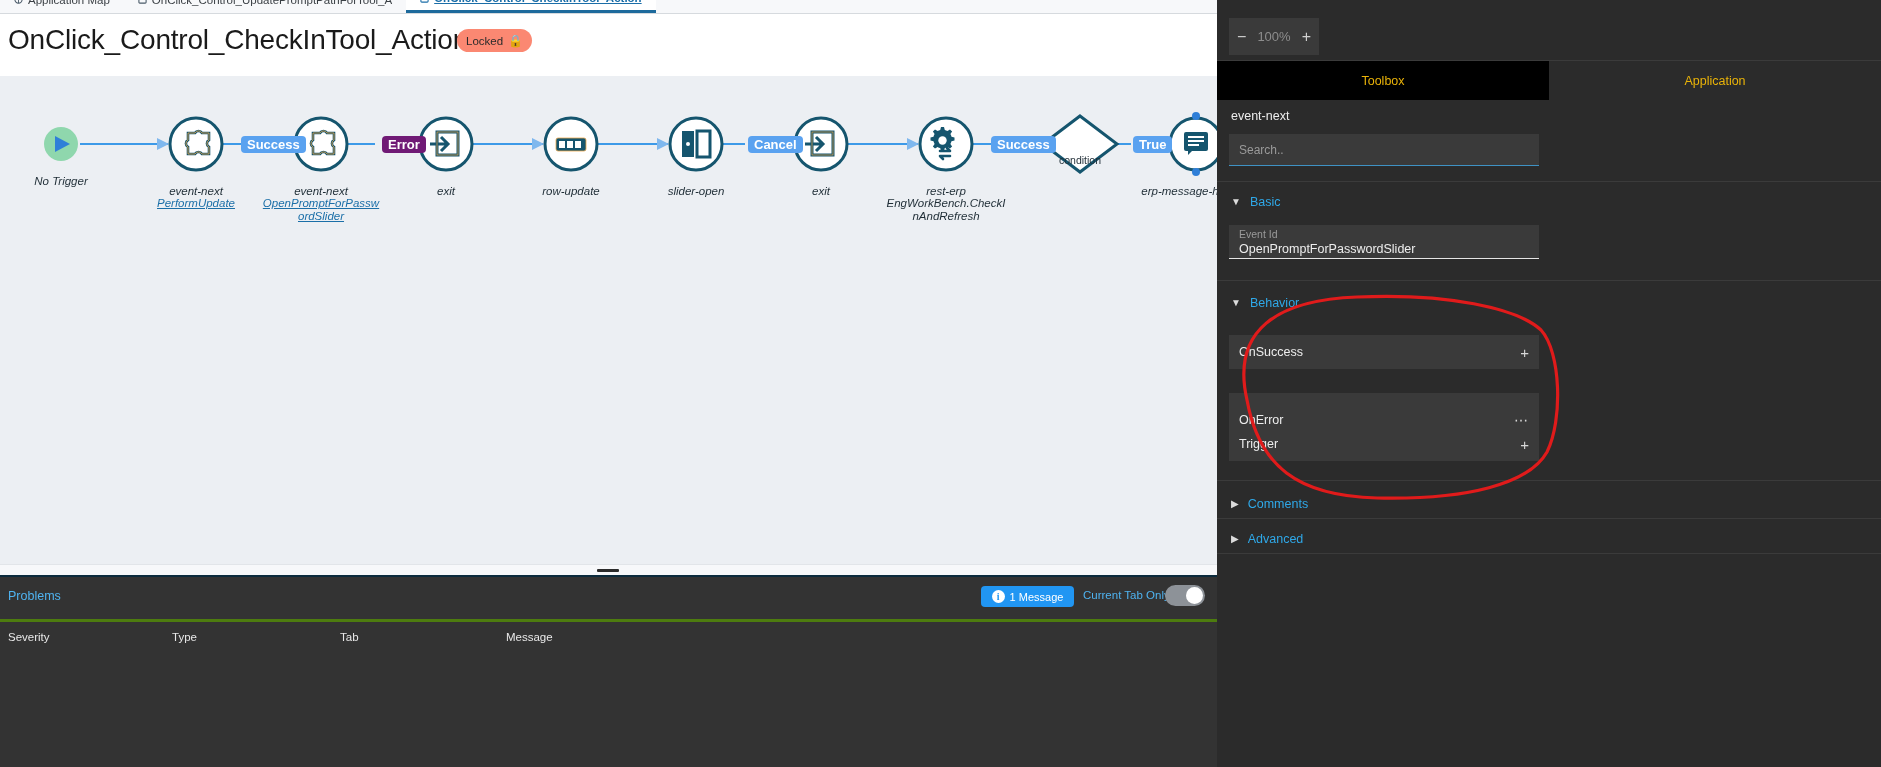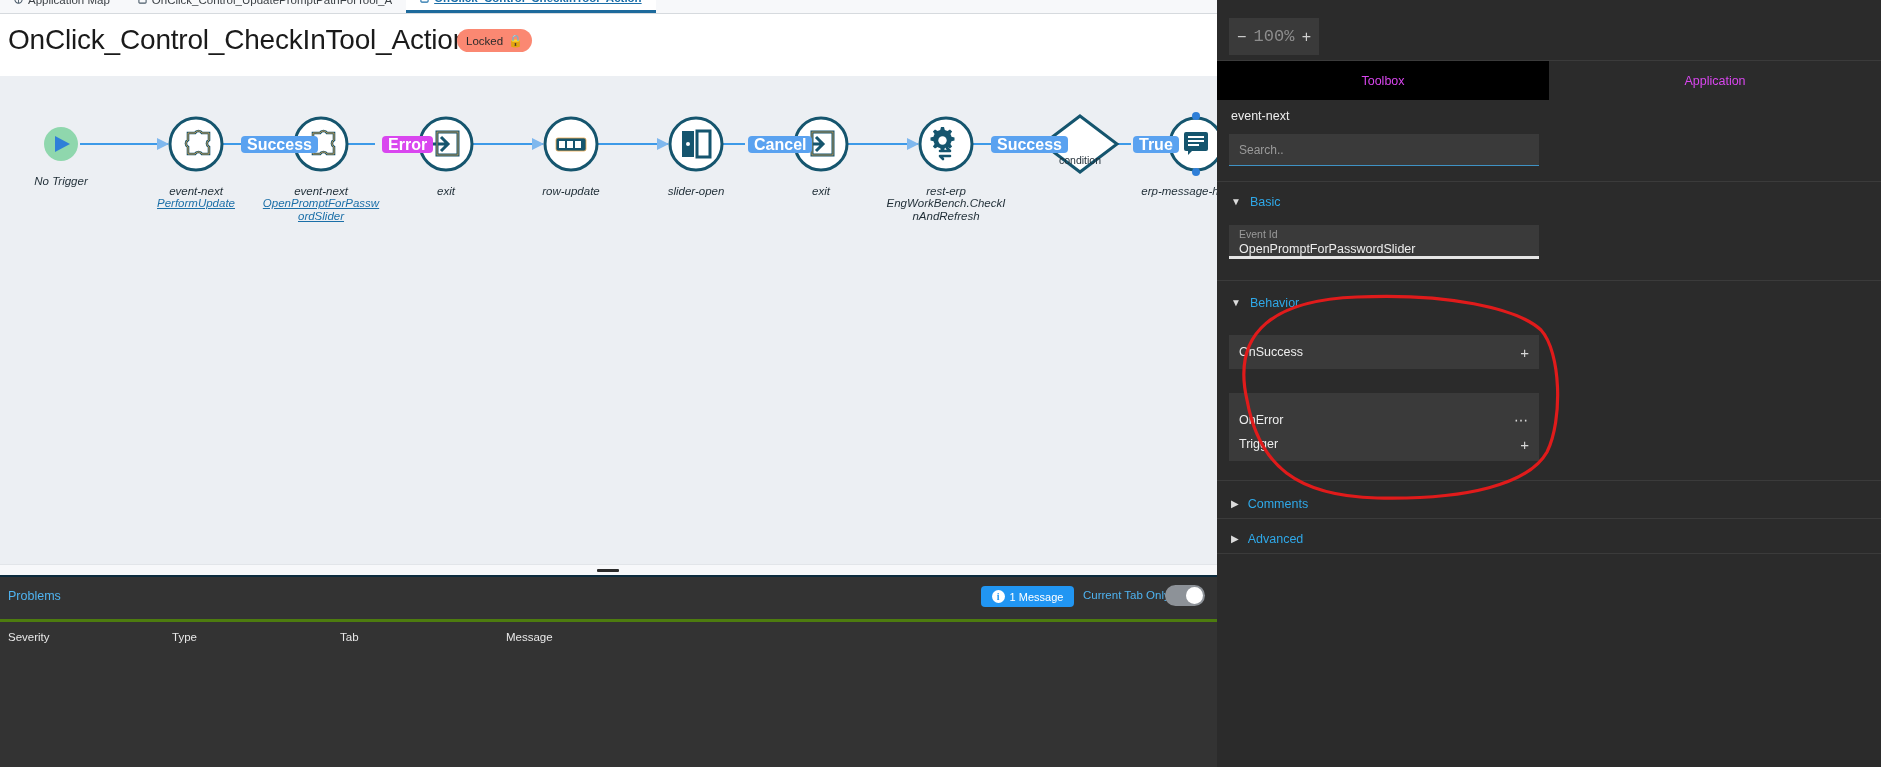--- a/index.html
+++ b/index.html
@@ -72,26 +72,26 @@
     width: 120px; white-space: pre-line; font-style: italic;
   }
   .nodelabel .sub {
     display: block; color: #1b6fa8; text-decoration: underline;
     word-break: break-all; line-height: 12.5px;
   }
 
   .edgelabel {
     position: absolute; height: 17px; padding: 0 6px;
     border-radius: 4px; color: #fff;
-    font-size: 16px; font-weight: bold;
+    font-size: 13px; font-weight: bold;
     display: flex; align-items: center; justify-content: center;
     white-space: nowrap;
   }
   .edgelabel.blue { background: #5aa2f0; }
-  .edgelabel.red  { background: #d946ef; }
+  .edgelabel.red  { background: #701a75; }
 
   .condlabel {
     position: absolute; font-size: 10.5px; color: #1f2d36;
     text-align: center; width: 90px;
   }
 
   
   #splitter {
     position: absolute; left: 0; top: 564px;
     width: 1217px; height: 11px;
@@ -160,31 +160,31 @@
     border-bottom: 1px solid #3b3b3b;
   }
   #zoomctrl {
     position: absolute; left: 12px; top: 6px;
     width: 90px; height: 37px;
     background: #3a3a3a;
     display: flex; align-items: center; justify-content: space-between;
     padding: 0 8px;
   }
   #zoomctrl .zbtn { color: #d0d0d0; font-size: 16px; line-height: 1; }
-  #zoomctrl .zval { color: #8d8d8d; font-size: 17px; font-family: Liberation Mono, monospace; }
+  #zoomctrl .zval { color: #8d8d8d; font-size: 13px; }
 
   #tabsrow {
     position: absolute; left: 0; top: 61px;
     width: 664px; height: 39px;
     display: flex;
   }
   .ptab {
     flex: 1; height: 39px;
     display: flex; align-items: center; justify-content: center;
-    font-size: 12.5px; color: #d946ef; background: #2b2b2b;
+    font-size: 12.5px; color: #eab308; background: #2b2b2b;
   }
   .ptab.active { background: #000000; }
 
   #selname {
     position: absolute; left: 14px; top: 109px;
     font-size: 12.5px; color: #ededed;
   }
   #searchbox {
     position: absolute; left: 12px; top: 134px;
     width: 310px; height: 32px;
@@ -204,21 +204,21 @@
     display: flex; align-items: center; gap: 9px;
     height: 20px; padding-left: 14px;
     font-size: 12.5px; color: #2fa8e8;
   }
   .chev { color: #dcdcdc; font-size: 10px; line-height: 1; display:inline-block; }
   .chev.down { transform: none; }
 
   .fieldbox {
     position: absolute; left: 12px;
     width: 310px; height: 34px;
-    background: #3a3a3a; border-bottom: 3px solid #e5e5e5;
+    background: #3a3a3a; border-bottom: 1px solid #e5e5e5;
     padding: 3px 10px 0 10px;
   }
   .fieldbox .flabel { font-size: 10.5px; color: #9a9a9a; line-height: 13px; }
   .fieldbox .fval   { font-size: 12.5px; color: #ededed; line-height: 16px; }
 
   .rowdivider { position: absolute; left: 0; width: 664px; height: 1px; background: #3b3b3b; }
 
   .behaviorrow {
     position: absolute; left: 12px;
     width: 310px; height: 34px;

